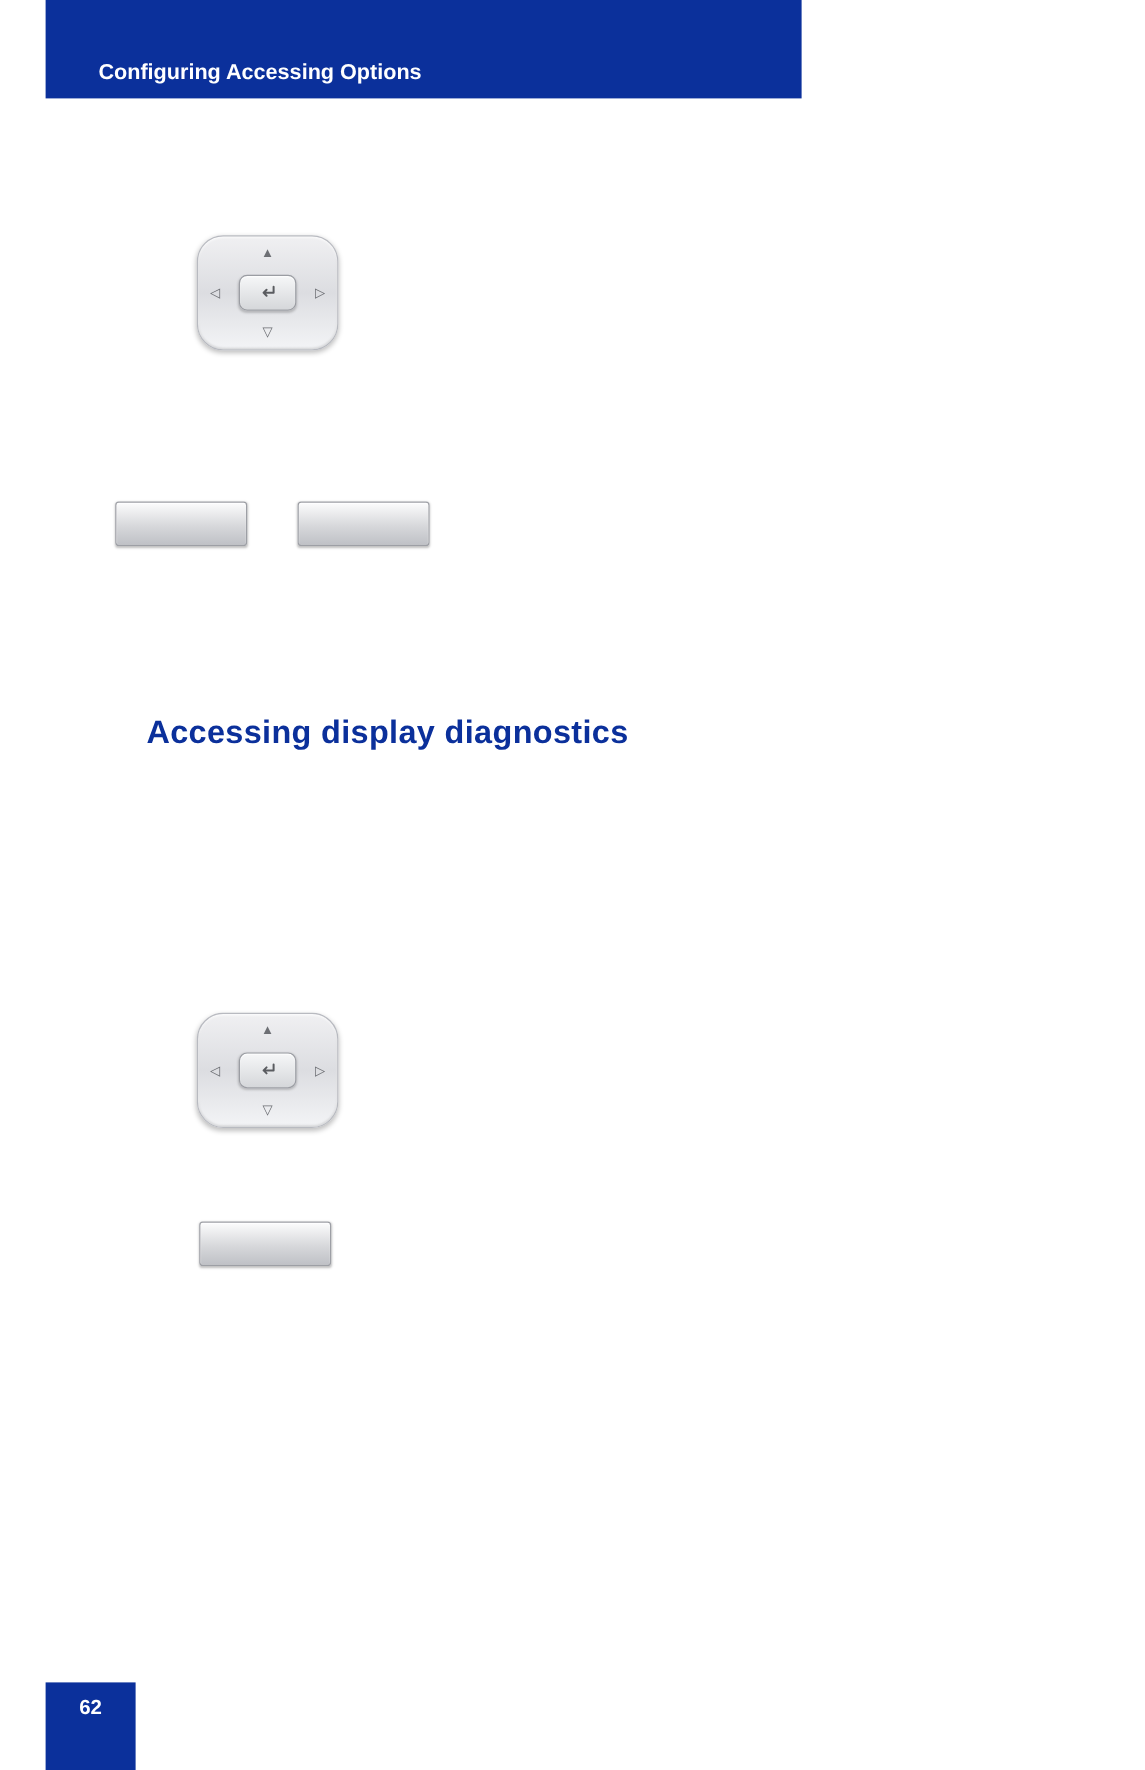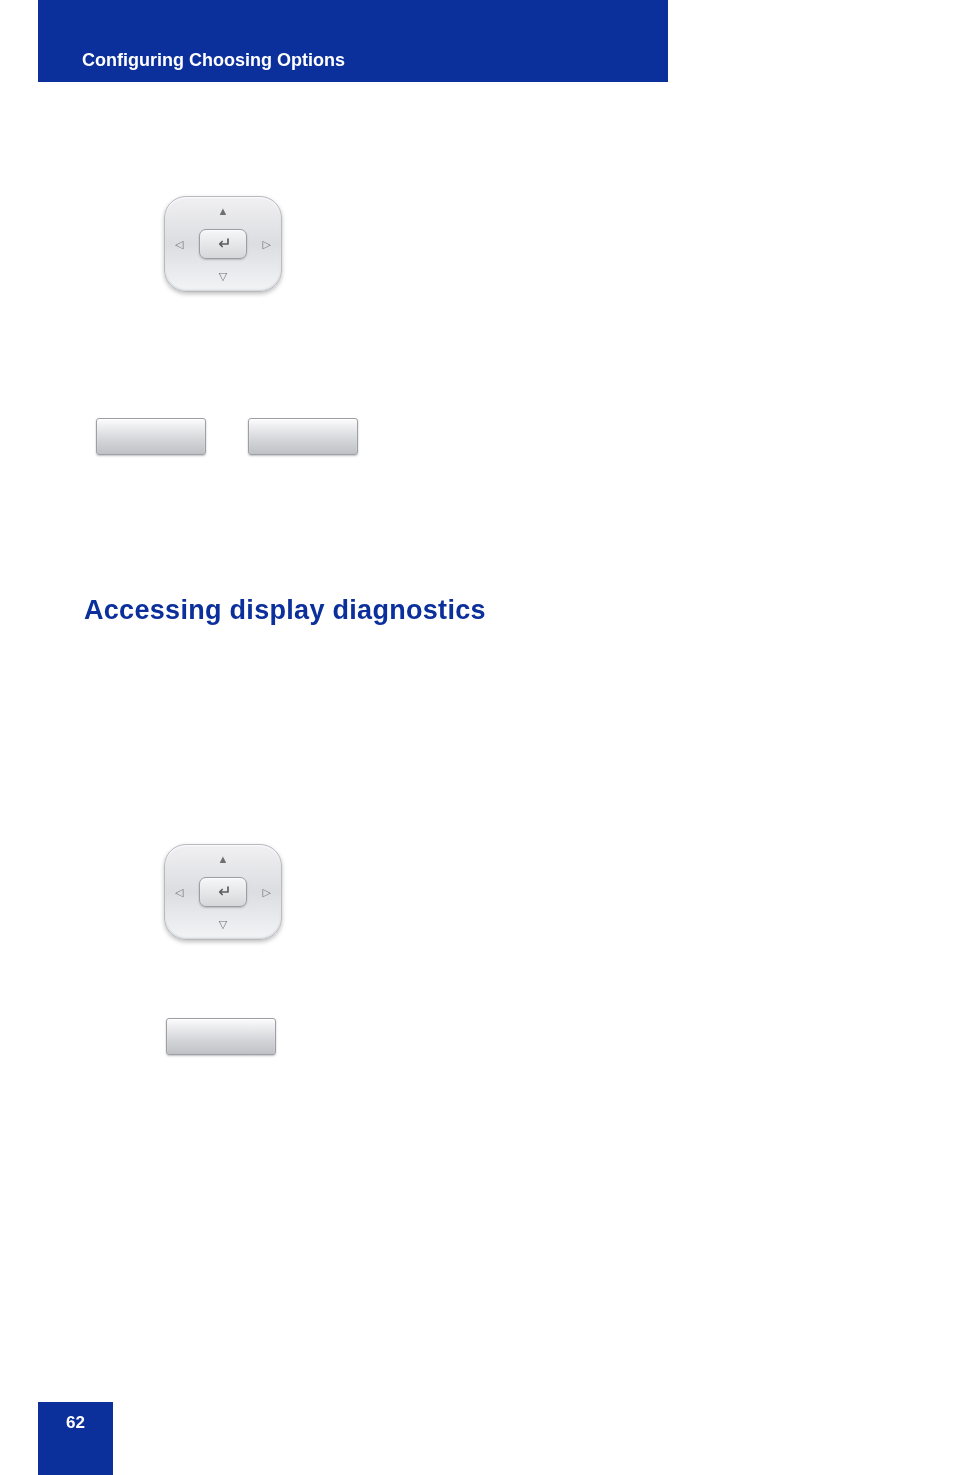--- a/index.html
+++ b/index.html
@@ -80,20 +80,21 @@
     display:flex;
     gap: 42px;
   }
   .softkey-single { display:flex; }
 
   .section-heading {
     color:#0b309b;
     font-weight:bold;
     font-size:27px;
     letter-spacing:0.3px;
+    margin-left:38px;
   }
 
   .blue-footer {
     position:absolute;
     left:38px;
     bottom:0;
     width:75px;
     height:73px;
     background:#0b309b;
     color:#fff;
@@ -109,21 +110,21 @@
   .softkey-row-wrap { margin: 126px 0 0 12px; }
   .heading1-wrap { margin: 140px 0 0 0; }
   .navpad-wrap2 { margin: 218px 0 0 80px; }
   .softkey-single-wrap { margin: 78px 0 0 82px; }
   .heading2-wrap { margin: 76px 0 0 0; }
 </style>
 </head>
 <body>
 
 <div class="blue-header">
-  <div class="title">Configuring Choosing Options</div>
+  <div class="title">Configuring Accessing Options</div>
 </div>
 
 <div class="content">
 
   <div class="navpad-wrap1">
     <div class="navpad">
       <div class="arrow up">▲</div>
       <div class="arrow down">▽</div>
       <div class="arrow left">◁</div>
       <div class="arrow right">▷</div>

